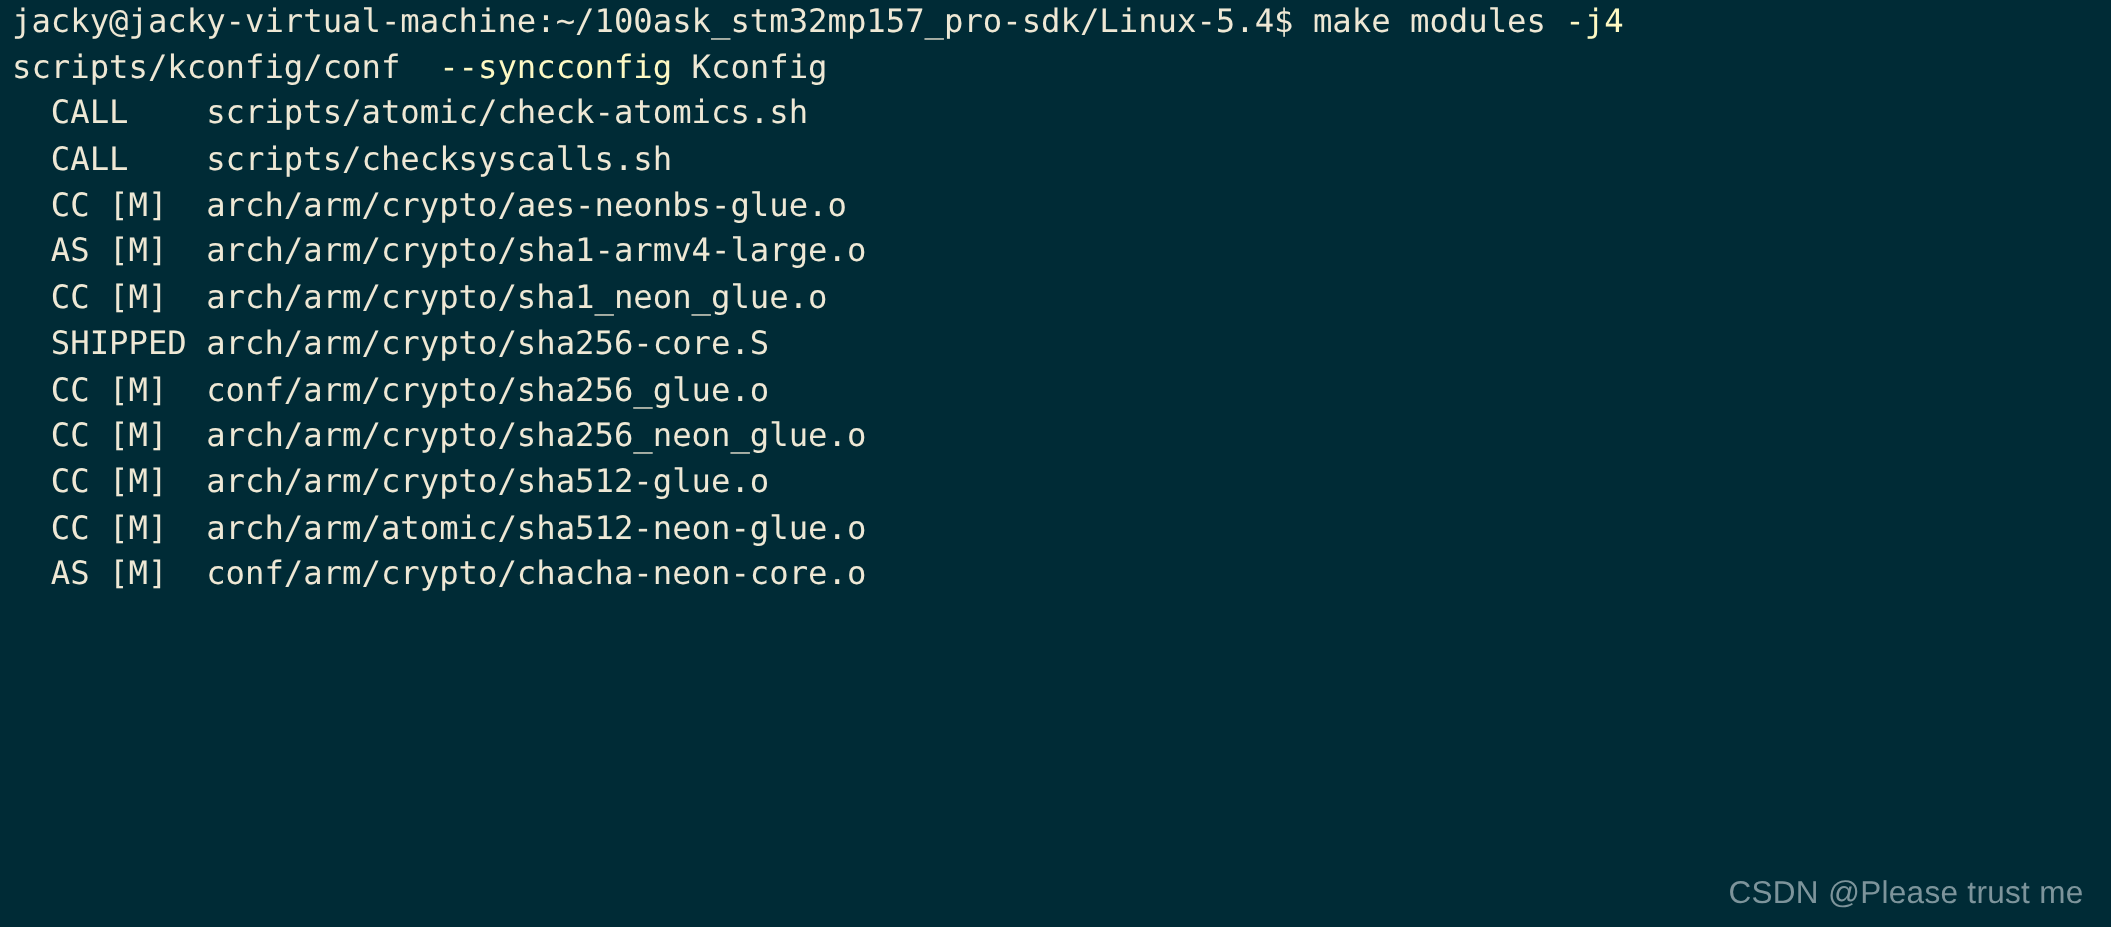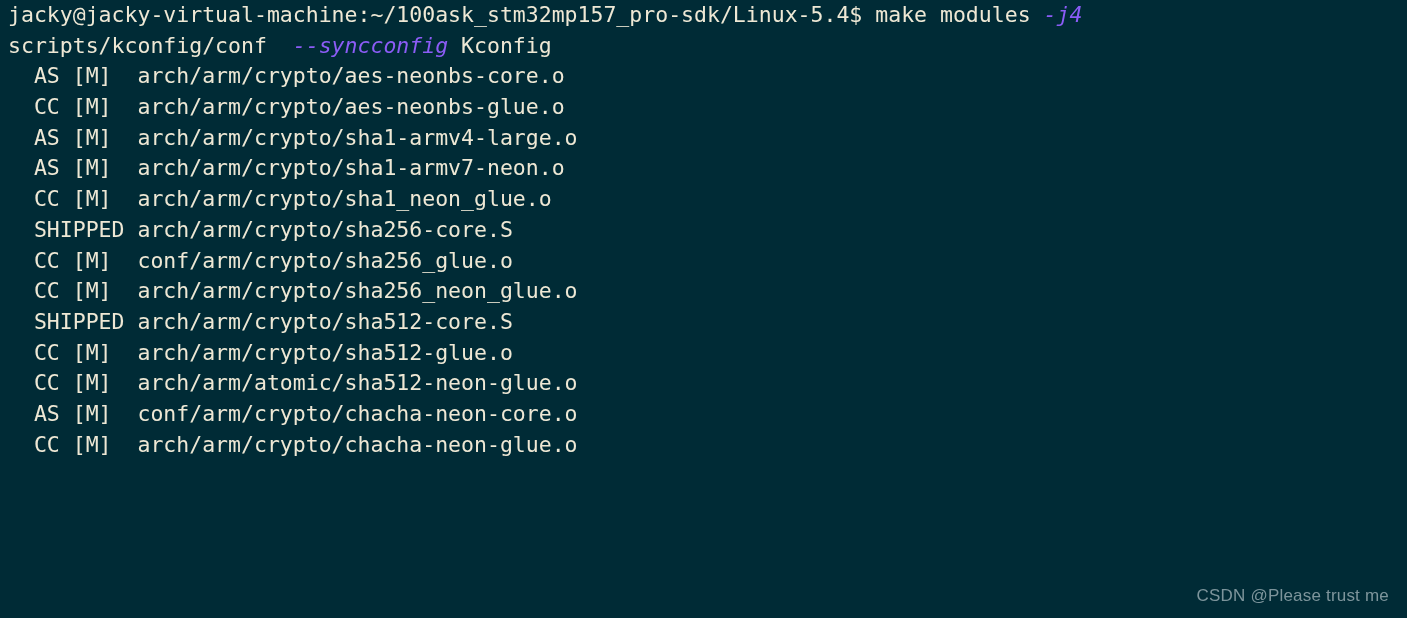--- a/index.html
+++ b/index.html
@@ -29,49 +29,47 @@
   .line {
     white-space: pre;
     height: 30.7px;
     font-family: "DejaVu Sans Mono", "Liberation Mono", monospace;
   }
   .seg {
     white-space: pre;
     text-align: right;
   }
   .c-base { color: #eee8d5; }
-  .c-cyan { color: #8b5cf6; font-style: italic; }
+  .c-cyan { color: #fef9c3; }
   #watermark {
     position: absolute;
     right: 18px;
     bottom: 6px;
     font-family: "Liberation Sans", sans-serif;
-    font-size: 17px;
+    font-size: 21px;
     color: #93a7ad;
     opacity: 0.85;
     white-space: pre;
     letter-spacing: 0.2px;
     text-align: right;
   }
 </style>
 </head>
 <body>
 
 <div id="terminal">
   <div id="screen">
       <div class="line"><span class="seg c-base">jacky@jacky-virtual-machine:~/100ask_stm32mp157_pro-sdk/Linux-5.4$ make modules </span><span class="seg c-cyan">-j4</span></div>
       <div class="line"><span class="seg c-base">scripts/kconfig/conf  </span><span class="seg c-cyan">--syncconfig</span><span class="seg c-base"> Kconfig</span></div>
-      <div class="line"><span class="seg c-base">  AS [M]  arch/arm/crypto/aes-neonbs-core.o</span></div>
+      <div class="line"><span class="seg c-base">  CALL    scripts/atomic/check-atomics.sh</span></div>
+      <div class="line"><span class="seg c-base">  CALL    scripts/checksyscalls.sh</span></div>
       <div class="line"><span class="seg c-base">  CC [M]  arch/arm/crypto/aes-neonbs-glue.o</span></div>
       <div class="line"><span class="seg c-base">  AS [M]  arch/arm/crypto/sha1-armv4-large.o</span></div>
-      <div class="line"><span class="seg c-base">  AS [M]  arch/arm/crypto/sha1-armv7-neon.o</span></div>
       <div class="line"><span class="seg c-base">  CC [M]  arch/arm/crypto/sha1_neon_glue.o</span></div>
       <div class="line"><span class="seg c-base">  SHIPPED arch/arm/crypto/sha256-core.S</span></div>
       <div class="line"><span class="seg c-base">  CC [M]  conf/arm/crypto/sha256_glue.o</span></div>
       <div class="line"><span class="seg c-base">  CC [M]  arch/arm/crypto/sha256_neon_glue.o</span></div>
-      <div class="line"><span class="seg c-base">  SHIPPED arch/arm/crypto/sha512-core.S</span></div>
       <div class="line"><span class="seg c-base">  CC [M]  arch/arm/crypto/sha512-glue.o</span></div>
       <div class="line"><span class="seg c-base">  CC [M]  arch/arm/atomic/sha512-neon-glue.o</span></div>
       <div class="line"><span class="seg c-base">  AS [M]  conf/arm/crypto/chacha-neon-core.o</span></div>
-      <div class="line"><span class="seg c-base">  CC [M]  arch/arm/crypto/chacha-neon-glue.o</span></div>
     </div>
   <div id="watermark">CSDN @Please trust me</div>
 </div>
 
 </body></html>

